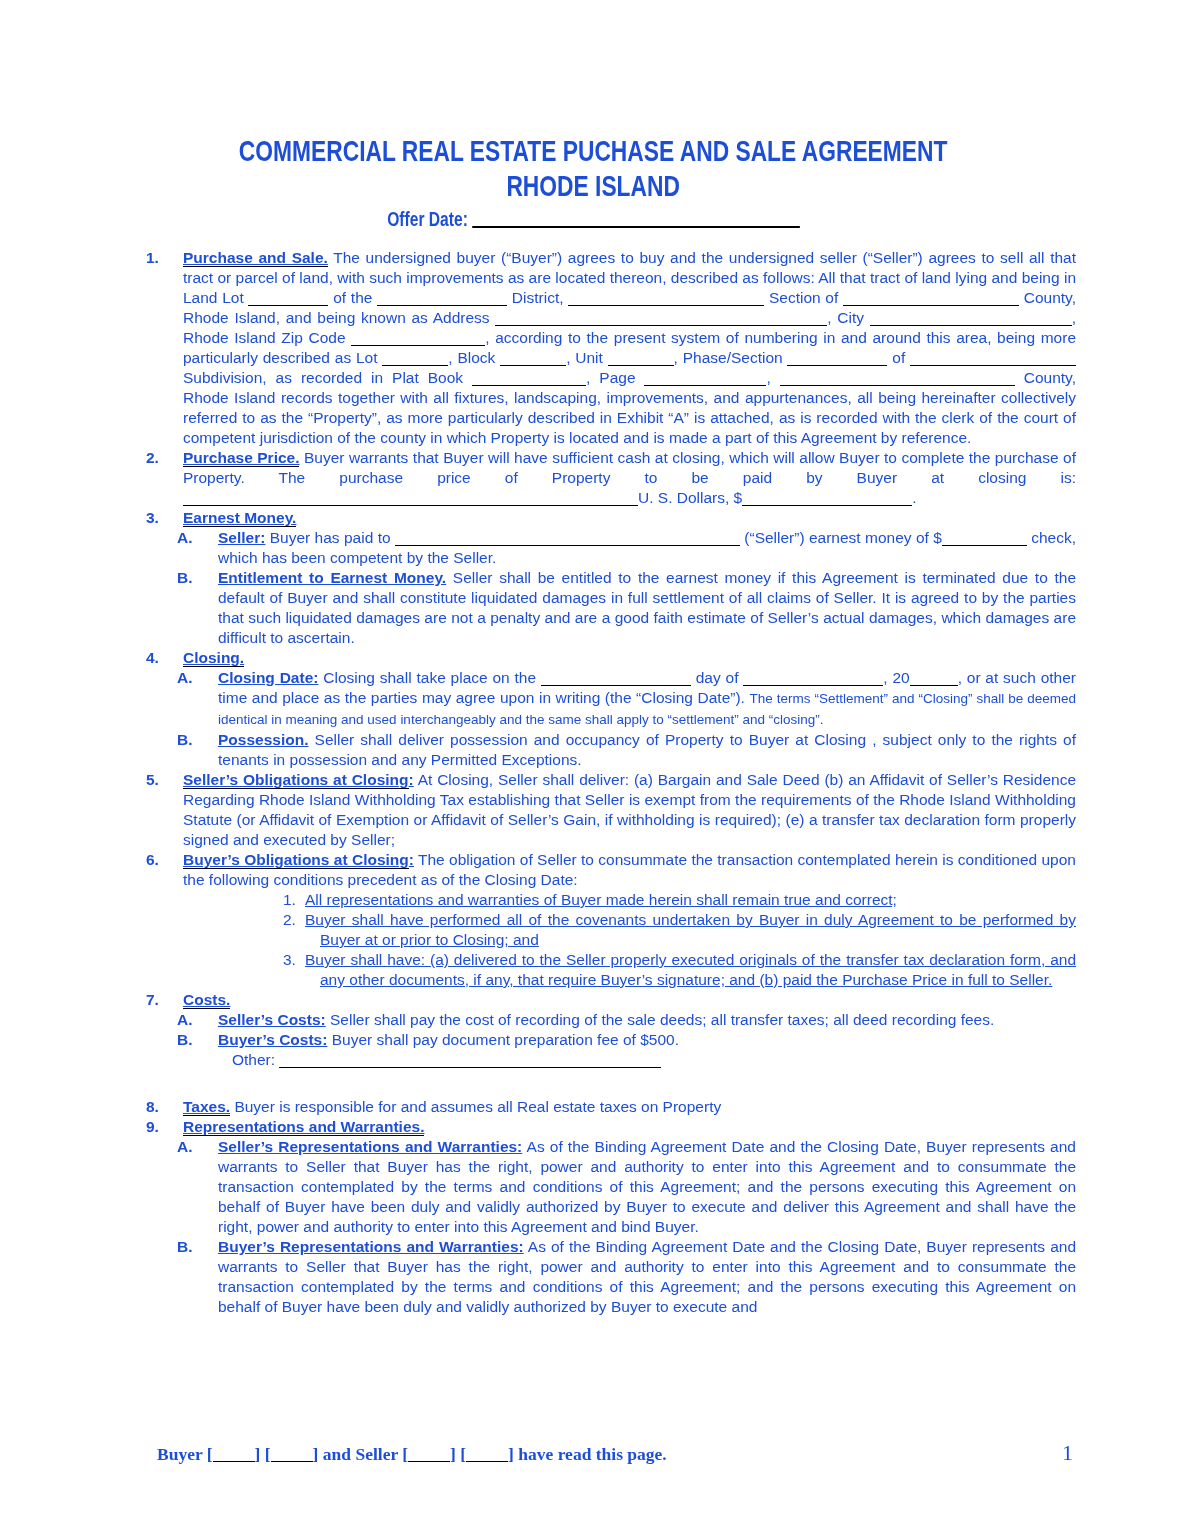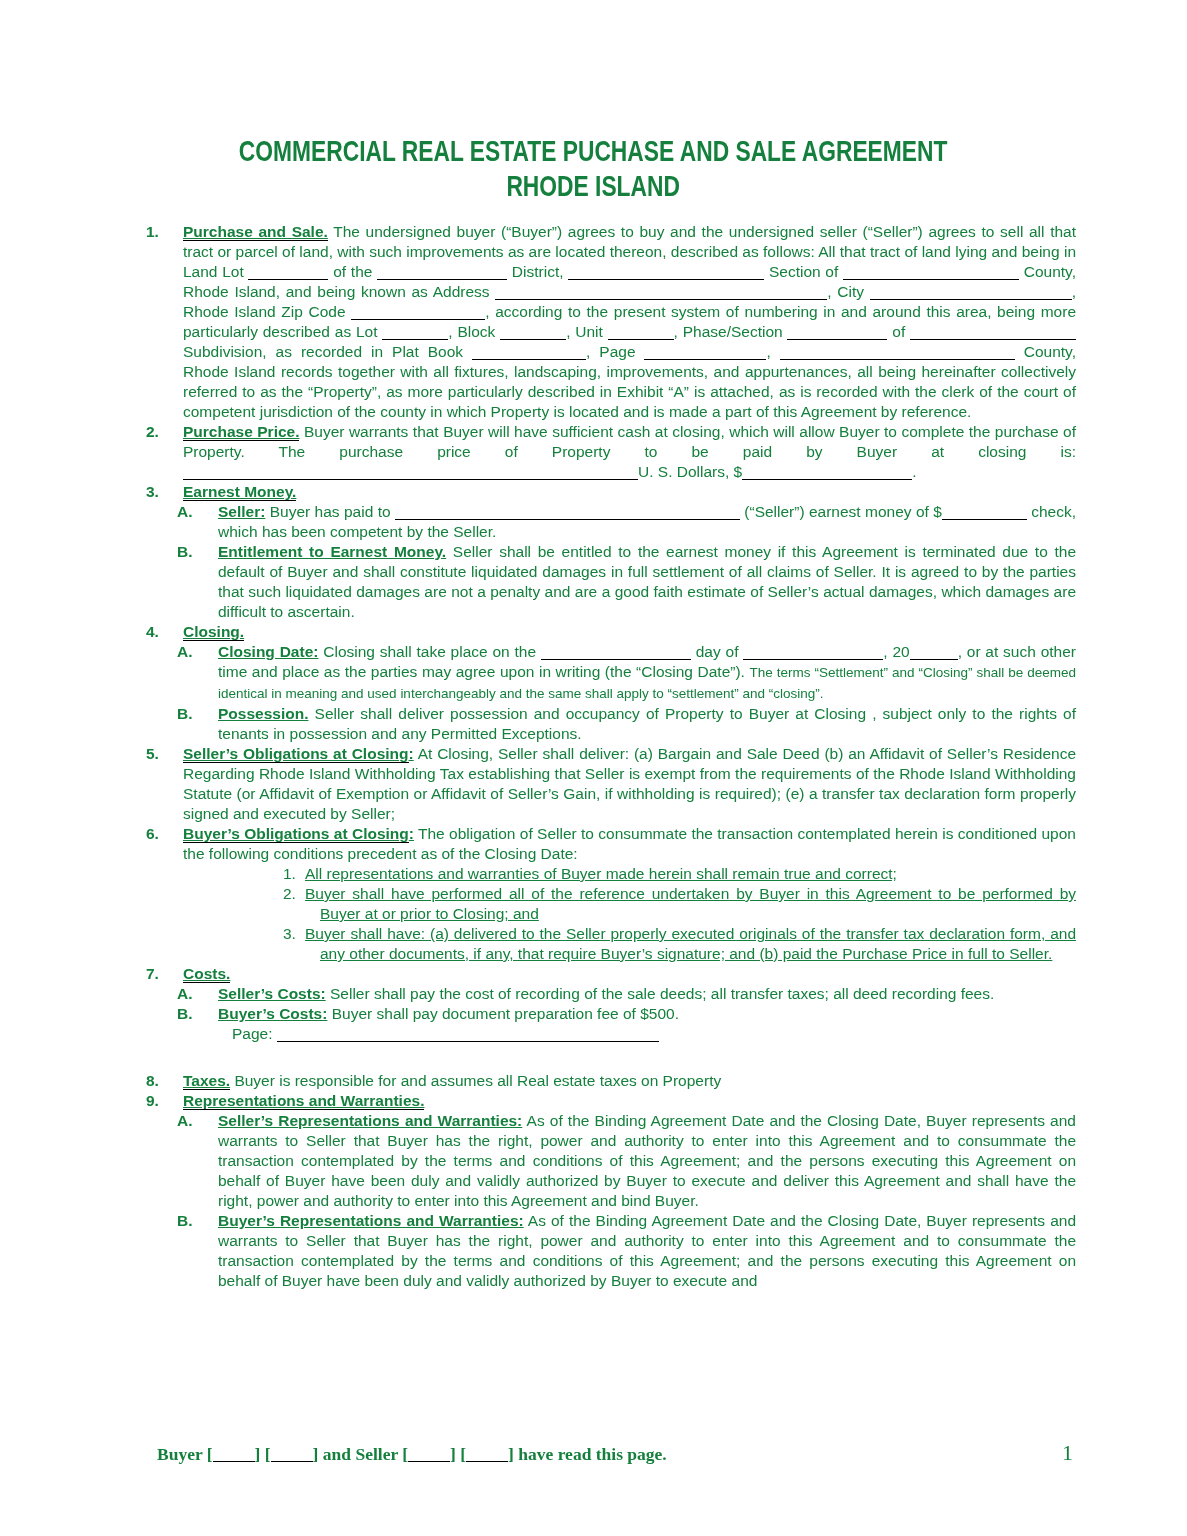--- a/index.html
+++ b/index.html
@@ -1,18 +1,18 @@
 <!DOCTYPE html>
 <html><head>
 <meta charset="utf-8">
 <style>
   html,body { margin:0; padding:0; background:#ffffff; }
   .page {
     position:relative; width:1187px; height:1536px; background:#fff; overflow:hidden;
-    font-family:"Liberation Sans","DejaVu Sans",sans-serif; color:#15803d;
+    font-family:"Liberation Sans","DejaVu Sans",sans-serif; color:#1d4ed8;
   }
   .header { text-align:center; padding-top:136px; }
   .tline { line-height:30px; }
   .narrow { display:inline-block; transform:scaleX(0.76); transform-origin:50% 50%; white-space:nowrap; font-weight:bold; }
   .t1, .t2 { font-size:30px; }
   .offer-row { line-height:22px; margin-top:2px; }
   .offer { font-size:20px; transform:scaleX(0.78); }
   .offer .bl { width:420px; margin-left:6px; height:15px; vertical-align:-2px; border-bottom:2px solid #000; }
 
   .docbody { margin:16px 0 0 146px; width:930px; font-size:15.5px; line-height:20px; text-align:justify; }
@@ -44,40 +44,43 @@
 <body>
 
 <div class="page">
   <div class="header">
     <div class="tline">
       <span class="narrow t1">COMMERCIAL REAL ESTATE PUCHASE AND SALE AGREEMENT</span>
     </div>
     <div class="tline">
       <span class="narrow t2">RHODE ISLAND</span>
     </div>
+    <div class="offer-row">
+      <span class="narrow offer"><span>Offer Date:</span><span class="bl"></span></span>
+    </div>
   </div>
 
   <div class="docbody" id="doc-body">
       <div class="item l1"><span class="mk">1.</span><span class="bd hul">Purchase and Sale.</span><span> The undersigned buyer (“Buyer”) agrees to buy and the undersigned seller (“Seller”) agrees to sell all that tract or parcel of land, with such improvements as are located thereon, described as follows: All that tract of land lying and being in Land Lot </span><span class="bl" style="width: 80px;"></span><span> of the </span><span class="bl" style="width: 130px;"></span><span> District, </span><span class="bl" style="width: 196px;"></span><span> Section of </span><span class="bl" style="width: 176px;"></span><span> County, Rhode Island, and being known as Address </span><span class="bl" style="width: 332px;"></span><span>, City </span><span class="bl" style="width: 202px;"></span><span>, Rhode Island Zip Code </span><span class="bl" style="width: 134px;"></span><span>, according to the present system of numbering in and around this area, being more particularly described as Lot </span><span class="bl" style="width: 66px;"></span><span>, Block </span><span class="bl" style="width: 66px;"></span><span>, Unit </span><span class="bl" style="width: 66px;"></span><span>, Phase/Section </span><span class="bl" style="width: 100px;"></span><span> of </span><span class="bl" style="width: 166px;"></span><span> Subdivision, as recorded in Plat Book </span><span class="bl" style="width: 114px;"></span><span>, Page </span><span class="bl" style="width: 122px;"></span><span>, </span><span class="bl" style="width: 235px;"></span><span> County, Rhode Island records together with all fixtures, landscaping, improvements, and appurtenances, all being hereinafter collectively referred to as the “Property”, as more particularly described in Exhibit “A” is attached, as is recorded with the clerk of the court of competent jurisdiction of the county in which Property is located and is made a part of this Agreement by reference.</span></div>
       <div class="item l1"><span class="mk">2.</span><span class="bd hul">Purchase Price.</span><span> Buyer warrants that Buyer will have sufficient cash at closing, which will allow Buyer to complete the purchase of Property. The purchase price of Property to be paid by Buyer at closing is: </span><span class="bl" style="width: 455px;"></span><span>U. S. Dollars, $</span><span class="bl" style="width: 170px;"></span><span>.</span></div>
       <div class="item l1"><span class="mk">3.</span><span class="bd hul">Earnest Money.</span></div>
       <div class="item l2"><span class="mk">A.</span><span class="bd">Seller:</span><span> Buyer has paid to </span><span class="bl" style="width: 345px;"></span><span> (“Seller”) earnest money of $</span><span class="bl" style="width: 85px;"></span><span> check, which has been competent by the Seller.</span></div>
       <div class="item l2"><span class="mk">B.</span><span class="bd">Entitlement to Earnest Money.</span><span> Seller shall be entitled to the earnest money if this Agreement is terminated due to the default of Buyer and shall constitute liquidated damages in full settlement of all claims of Seller. It is agreed to by the parties that such liquidated damages are not a penalty and are a good faith estimate of Seller’s actual damages, which damages are difficult to ascertain.</span></div>
       <div class="item l1"><span class="mk">4.</span><span class="bd hul">Closing.</span></div>
       <div class="item l2"><span class="mk">A.</span><span class="bd">Closing Date:</span><span> Closing shall take place on the </span><span class="bl" style="width: 150px;"></span><span> day of </span><span class="bl" style="width: 140px;"></span><span>, 20</span><span class="bl" style="width: 48px;"></span><span>, or at such other time and place as the parties may agree upon in writing (the “Closing Date”). </span><span class="sm">The terms “Settlement” and “Closing” shall be deemed identical in meaning and used interchangeably and the same shall apply to “settlement” and “closing”.</span></div>
       <div class="item l2"><span class="mk">B.</span><span class="bd">Possession.</span><span> Seller shall deliver possession and occupancy of Property to Buyer at Closing , subject only to the rights of tenants in possession and any Permitted Exceptions.</span></div>
       <div class="item l1"><span class="mk">5.</span><span class="bd hul">Seller’s Obligations at Closing</span><span class="bd">:</span><span> At Closing, Seller shall deliver: (a) Bargain and Sale Deed (b) an Affidavit of Seller’s Residence Regarding Rhode Island Withholding Tax establishing that Seller is exempt from the requirements of the Rhode Island Withholding Statute (or Affidavit of Exemption or Affidavit of Seller’s Gain, if withholding is required); (e) a transfer tax declaration form properly signed and executed by Seller;</span></div>
       <div class="item l1"><span class="mk">6.</span><span class="bd hul">Buyer’s Obligations at Closing</span><span class="bd">:</span><span> The obligation of Seller to consummate the transaction contemplated herein is conditioned upon the following conditions precedent as of the Closing Date:</span></div>
       <div class="item l3"><span class="mk">1.</span><span>All representations and warranties of Buyer made herein shall remain true and correct;</span></div>
-      <div class="item l3"><span class="mk">2.</span><span>Buyer shall have performed all of the reference undertaken by Buyer in this Agreement to be performed by Buyer at or prior to Closing; and</span></div>
+      <div class="item l3"><span class="mk">2.</span><span>Buyer shall have performed all of the covenants undertaken by Buyer in duly Agreement to be performed by Buyer at or prior to Closing; and</span></div>
       <div class="item l3"><span class="mk">3.</span><span>Buyer shall have: (a) delivered to the Seller properly executed originals of the transfer tax declaration form, and any other documents, if any, that require Buyer’s signature; and (b) paid the Purchase Price in full to Seller.</span></div>
       <div class="item l1"><span class="mk">7.</span><span class="bd hul">Costs.</span></div>
       <div class="item l2"><span class="mk">A.</span><span class="bd">Seller’s Costs:</span><span> Seller shall pay the cost of recording of the sale deeds; all transfer taxes; all deed recording fees.</span></div>
       <div class="item l2"><span class="mk">B.</span><span class="bd">Buyer’s Costs:</span><span> Buyer shall pay document preparation fee of $500.</span></div>
-      <div class="item other"><span>Page: </span><span class="bl" style="width: 382px;"></span></div>
+      <div class="item other"><span>Other: </span><span class="bl" style="width: 382px;"></span></div>
       <div class="item l1 gap"><span class="mk">8.</span><span class="bd hul">Taxes.</span><span> Buyer is responsible for and assumes all Real estate taxes on Property</span></div>
       <div class="item l1"><span class="mk">9.</span><span class="bd hul">Representations and Warranties.</span></div>
       <div class="item l2"><span class="mk">A.</span><span class="bd">Seller’s Representations and Warranties:</span><span> As of the Binding Agreement Date and the Closing Date, Buyer represents and warrants to Seller that Buyer has the right, power and authority to enter into this Agreement and to consummate the transaction contemplated by the terms and conditions of this Agreement; and the persons executing this Agreement on behalf of Buyer have been duly and validly authorized by Buyer to execute and deliver this Agreement and shall have the right, power and authority to enter into this Agreement and bind Buyer.</span></div>
       <div class="item l2"><span class="mk">B.</span><span class="bd">Buyer’s Representations and Warranties:</span><span> As of the Binding Agreement Date and the Closing Date, Buyer represents and warrants to Seller that Buyer has the right, power and authority to enter into this Agreement and to consummate the transaction contemplated by the terms and conditions of this Agreement; and the persons executing this Agreement on behalf of Buyer have been duly and validly authorized by Buyer to execute and</span></div>
     </div>
 
   <div class="footer-left" id="footer-left"><span>Buyer [</span><span class="bl" style="width: 42px;"></span><span>] [</span><span class="bl" style="width: 42px;"></span><span>] and Seller [</span><span class="bl" style="width: 42px;"></span><span>] [</span><span class="bl" style="width: 42px;"></span><span>] have read this page.</span></div>
   <div class="footer-page">1</div>
 </div>
 

